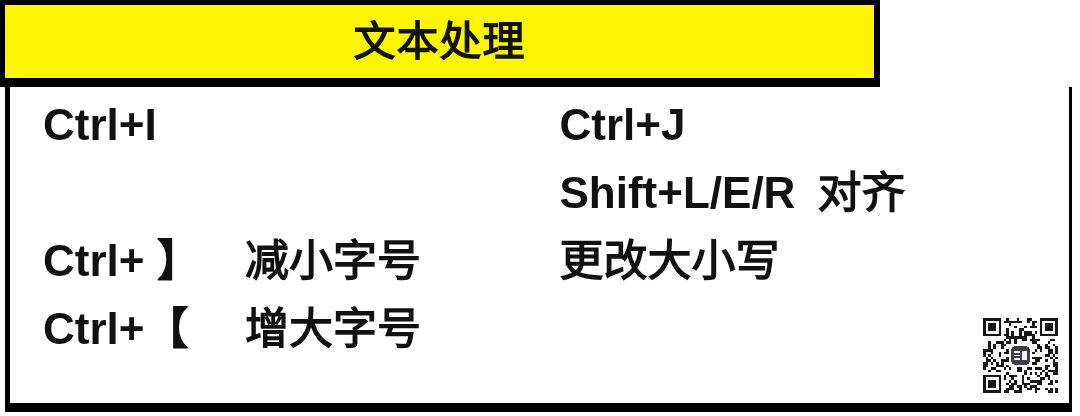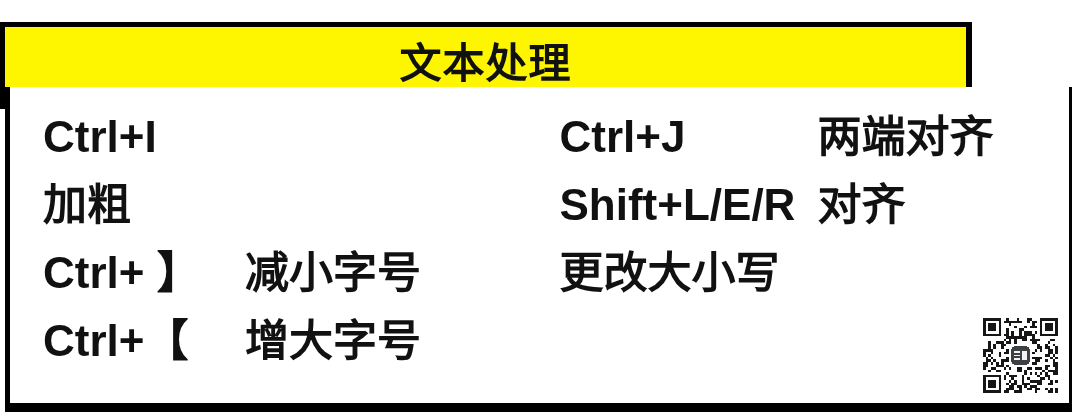--- a/index.html
+++ b/index.html
@@ -7,37 +7,37 @@
     --c-header:#FEF600;
     --c-text:#111111;
     --c-body:#FFFFFF;
   }
   *{margin:0;padding:0;box-sizing:border-box;}
   html,body{width:1080px;height:416px;overflow:hidden;background:#fff;}
   body{font-family:"Liberation Sans", sans-serif;}
   .card{position:relative;width:1080px;height:416px;background:var(--c-body);}
 
   .card-header{
-    position:absolute;left:0;top:0;width:972px;height:87px;
+    position:absolute;left:0;top:0;width:880px;height:87px;
     background:var(--c-header);
     border:solid var(--c-border);
     border-width:5px 6px 9px 5px;
-    display:flex;align-items:center;justify-content:center;margin-top:22px;
+    display:flex;align-items:center;justify-content:center;
   }
   .card-title{
     font-size:42px;font-weight:700;color:var(--c-text);
     letter-spacing:1px;line-height:1;
   }
 
   .card-body{
     position:absolute;left:5px;right:8px;top:87px;height:325px;
     background:var(--c-body);
     border:solid var(--c-border);
     border-width:0 3px 9px 5px;
-    padding-top:16px;
+    padding-top:4px;
     display:flex;align-items:flex-start;
   }
   .shortcut-col{width:50%;}
   .shortcut-row{
     display:flex;align-items:center;height:68px;
     font-size:44px;font-weight:700;color:var(--c-text);
     white-space:nowrap;line-height:1;
   }
   .col-left .shortcut-row{padding-left:33px;}
   .col-left .keys{width:202px;flex:0 0 202px;}
@@ -59,36 +59,34 @@
     <div class="card-title">文本处理</div>
   </div>
 
   <div class="card-body">
 
     <div class="shortcut-col col-left">
       <div class="shortcut-row">
         <span class="keys">Ctrl+I</span>
       </div>
       <div class="shortcut-row">
-        <span class="action">加粗</span>
       </div>
       <div class="shortcut-row">
         <span class="keys">Ctrl+ 】</span>
         <span class="action">减小字号</span>
       </div>
       <div class="shortcut-row">
         <span class="keys">Ctrl+【</span>
         <span class="action">增大字号</span>
       </div>
     </div>
 
     <div class="shortcut-col col-right">
       <div class="shortcut-row">
         <span class="keys">Ctrl+J</span>
-        <span class="action">两端对齐</span>
       </div>
       <div class="shortcut-row">
         <span class="keys">Shift+L/E/R</span>
         <span class="action">对齐</span>
       </div>
       <div class="shortcut-row">
         <span class="action">更改大小写</span>
       </div>
     </div>
 

